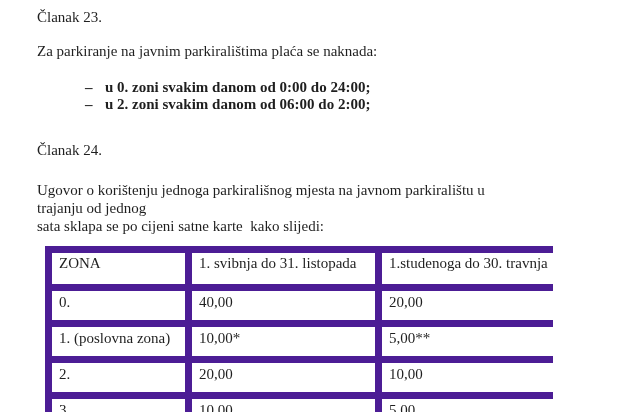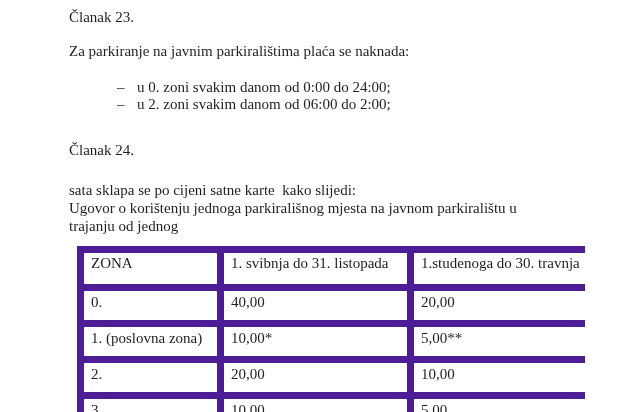--- a/index.html
+++ b/index.html
@@ -9,36 +9,36 @@
   }
   .page {
     position: relative;
     width: 553px;
     height: 412px;
     background: #ffffff;
     font-family: "Liberation Serif", "DejaVu Serif", serif;
     color: #1f1f1f;
     font-size: 15px;
     overflow: hidden;
-    margin-left: 32px;
   }
   .heading {
     margin: 0 38px 0 37px;
     line-height: 18px;
   }
   .heading-23 { padding-top: 8px; }
   .heading-24 { margin-top: 28px; }
   .intro {
     margin: 16px 38px 0 37px;
     line-height: 18px;
   }
   .dash-list {
     list-style: none;
     margin: 19px 38px 0 85px;
     padding: 0;
+    font-weight: bold;
   }
   .dash-list li {
     line-height: 17px;
     white-space: nowrap;
   }
   .dash {
     display: inline-block;
     width: 20px;
   }
   .para {
@@ -92,22 +92,22 @@
   <p class="intro">Za parkiranje na javnim parkiralištima plaća se naknada:</p>
 
   <ul class="dash-list">
     <li><span class="dash">–</span><span>u 0. zoni svakim danom od 0:00 do 24:00;</span></li>
     <li><span class="dash">–</span><span>u 2. zoni svakim danom od 06:00 do 2:00;</span></li>
   </ul>
 
   <p class="heading heading-24">Članak 24.</p>
 
   <p class="para">
+    <span>Ugovor o korištenju jednoga parkirališnog mjesta na javnom parkiralištu u trajanju od jednog</span>
     <span>sata sklapa se po cijeni satne karte  kako slijedi:</span>
-    <span>Ugovor o korištenju jednoga parkirališnog mjesta na javnom parkiralištu u trajanju od jednog</span>
   </p>
 
   <table class="price-table">
     <colgroup>
       <col class="c-zone">
       <col class="c-summer">
       <col class="c-winter">
     </colgroup>
     <tbody>
       <tr class="head-row">

